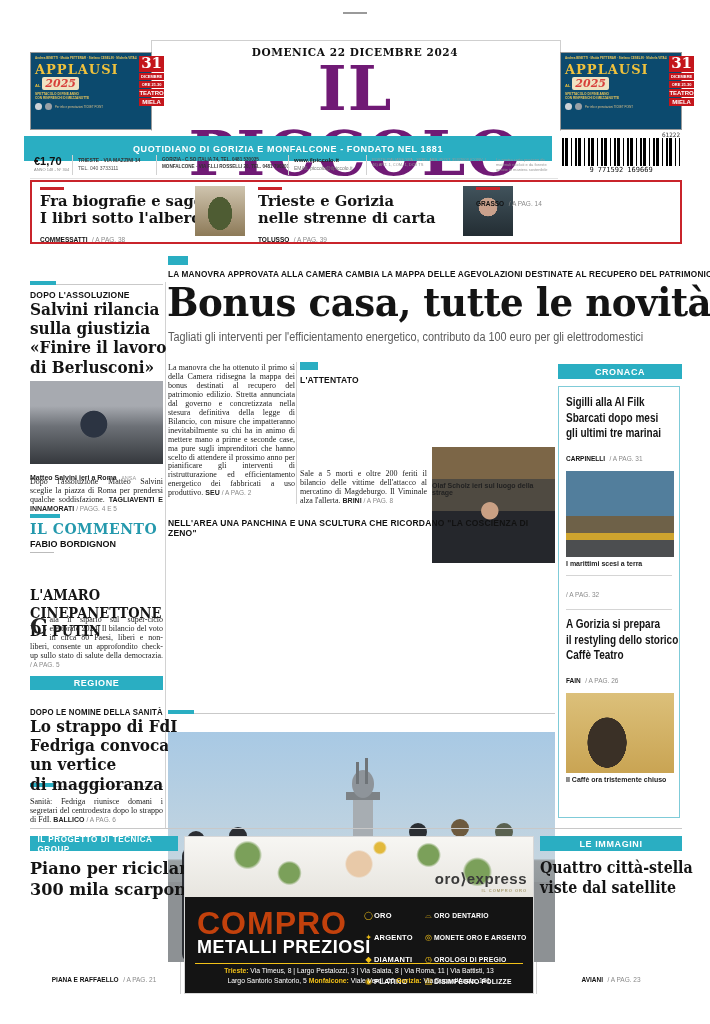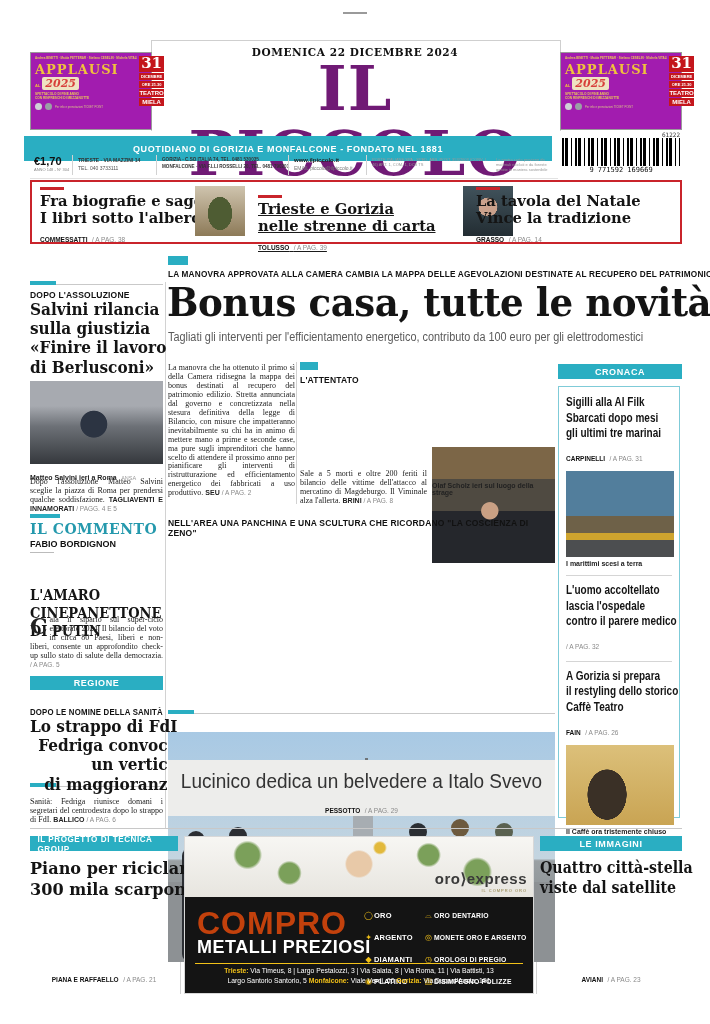--- a/index.html
+++ b/index.html
@@ -26,21 +26,21 @@
   .photo{position:relative;overflow:hidden;}
   
   .ph-tree{background:radial-gradient(ellipse 40% 55% at 50% 55%,#4e5c33 0 60%,transparent 61%),linear-gradient(180deg,#cfc4ae,#8d7a58);}
   .ph-portrait{background:radial-gradient(circle at 50% 42%,#caa18c 0 24%,transparent 25%),linear-gradient(180deg,#41535c,#232d33);}
   .ph-crowd{background:radial-gradient(circle at 48% 52%,#2c3442 0 16%,transparent 17%),linear-gradient(180deg,#a7aab0 0 30%,#6c7076 55%,#35383d);}
   .ph-scholz{background:radial-gradient(circle at 47% 55%,#c9a084 0 9%,transparent 10%),linear-gradient(180deg,#7c6647 0 28%,#4f4a41 28% 55%,#25272c 55%);}
   .ph-ship{background:linear-gradient(180deg,#527e9c 0 52%,#6e6148 52% 72%,#cfa42e 72% 80%,#4c4e50 80%);}
   .ph-caffe{background:radial-gradient(ellipse 30% 52% at 38% 62%,#3a3026 0 60%,transparent 61%),linear-gradient(180deg,#dcc07a,#c9a453);}
   .ph-money{background:radial-gradient(circle at 50% 45%,#e8c9a8 0 7%,transparent 8%),radial-gradient(circle at 18% 30%,#7ba05a 0 4%,transparent 5%),radial-gradient(circle at 30% 60%,#7ba05a 0 4%,transparent 5%),radial-gradient(circle at 70% 30%,#7ba05a 0 4%,transparent 5%),radial-gradient(circle at 84% 58%,#7ba05a 0 4%,transparent 5%),radial-gradient(circle at 56% 18%,#e2b93c 0 2.5%,transparent 3.5%),linear-gradient(180deg,#f7f6f3,#e7e5df);}
   .teaser-dash{width:24px;height:3px;background:#c9242b;}
-  .poster{background:#a21caf;border:1px solid #9a9a9a;display:flex;color:#e8c55a;}
+  .poster{background:#0c4a6e;border:1px solid #9a9a9a;display:flex;color:#e8c55a;}
   .poster .pl{flex:1;padding:3px 2px 2px 4px;display:flex;flex-direction:column;}
   .poster .pr{width:36px;display:flex;flex-direction:column;gap:1px;padding:3px 3px 2px 0;}
   .redchip{background:#c4161c;color:#fff;text-align:center;font-weight:700;}
   .adlabel{font:700 7.5px "Liberation Sans",sans-serif;color:#fff;letter-spacing:.2px;}
   .adicon{color:#f2c118;font-size:8px;width:11px;display:inline-block;text-align:center;}
   .vline{width:1px;background:#d2d2d2;position:absolute;}
 </style>
 </head>
 <body>
 
@@ -142,36 +142,32 @@
     <div class="abs" style="left:8px;top:5px;width:160px;">
       <div class="teaser-dash"></div>
       <div class="hl" style="font-size:15.5px;line-height:1.08;margin-top:3px;">
         <div class="line" style="transform:scaleX(.95);">Fra biografie e saggi</div>
         <div class="line" style="transform:scaleX(.95);">I libri sotto l'albero</div>
       </div>
       <div style="margin-top:2px;"><span class="byline">COMMESSATTI</span> <span class="pageref">/ A PAG. 38</span></div>
     </div>
     <div class="abs photo ph-tree" style="left:163px;top:4px;width:50px;height:50px;"></div>
 
-    <div class="abs" style="left:226px;top:13px;width:160px;text-decoration:underline;">
+    <div class="abs" style="left:226px;top:5px;width:160px;">
       <div class="teaser-dash"></div>
       <div class="hl" style="font-size:15.5px;line-height:1.08;margin-top:3px;">
         <div class="line" style="transform:scaleX(.95);">Trieste e Gorizia</div>
         <div class="line" style="transform:scaleX(.95);">nelle strenne di carta</div>
       </div>
       <div style="margin-top:2px;"><span class="byline">TOLUSSO</span> <span class="pageref">/ A PAG. 39</span></div>
     </div>
     <div class="abs photo ph-portrait" style="left:381px;top:4px;width:50px;height:50px;"></div>
 
     <div class="abs" style="left:444px;top:5px;width:150px;">
       <div class="teaser-dash"></div>
-      <div class="hl" style="font-size:15.5px;line-height:1.08;margin-top:3px;">
-        <div class="line" style="transform:scaleX(.95);">La tavola del Natale</div>
-        <div class="line" style="transform:scaleX(.95);">Vince la tradizione</div>
-      </div>
       <div style="margin-top:2px;"><span class="byline">GRASSO</span> <span class="pageref">/ A PAG. 14</span></div>
     </div>
 
   </div>
 
   <div class="abs sq" style="left:168px;top:256px;width:20px;height:9px;"></div>
   <div class="abs kicker" style="left:168px;top:269px;width:532px;white-space:nowrap;transform:scaleX(.97);transform-origin:0 50%;">LA MANOVRA APPROVATA ALLA CAMERA CAMBIA LA MAPPA DELLE AGEVOLAZIONI DESTINATE AL RECUPERO DEL PATRIMONIO EDILIZIO</div>
   <div class="abs hl" style="left:167px;top:278px;font-size:40px;letter-spacing:-0.5px;white-space:nowrap;transform:scaleX(.93);transform-origin:0 0;">Bonus casa, tutte le novità</div>
   <div class="abs" style="left:168px;top:330px;font:400 12.5px 'Liberation Sans',sans-serif;color:#5a5a5a;white-space:nowrap;transform:scaleX(.87);transform-origin:0 50%;">Tagliati gli interventi per l'efficientamento energetico, contributo da 100 euro per gli elettrodomestici</div>
 
@@ -212,21 +208,21 @@
     <span class="serif" style="float:left;font-size:22px;line-height:.85;font-weight:700;margin:1px 2px 0 0;">C</span><span>ala il sipario sul super-ciclo elettorale 2024. Il bilancio del voto in circa 80 Paesi, liberi e non-liberi, consente un approfondito check-up sullo stato di salute della democrazia. </span><span class="pageref">/ A PAG. 5</span>
   </div>
 
   <div class="abs teal-bar" style="left:30px;top:676px;width:133px;height:14px;">
     <span>REGIONE</span>
   </div>
   <div class="abs rule" style="left:30px;top:702px;width:133px;">
       <span class="dash"></span>
     </div>
   <div class="abs kicker" style="left:30px;top:707px;width:140px;white-space:nowrap;transform:scaleX(.92);transform-origin:0 50%;">DOPO LE NOMINE DELLA SANITÀ</div>
-  <div class="abs hl" style="left:30px;top:717px;font-size:17px;line-height:1.13;text-align:right;">
+  <div class="abs hl" style="left:30px;top:717px;font-size:17px;line-height:1.13;">
     <div class="line">Lo strappo di FdI</div>
     <div class="line">Fedriga convoca</div>
     <div class="line">un vertice</div>
     <div class="line">di maggioranza</div>
   </div>
   <div class="abs body-serif" style="left:30px;top:798px;width:133px;">
     <span>Sanità: Fedriga riunisce domani i segretari del centrodestra dopo lo strappo di FdI. </span><span style="font:700 7px 'Liberation Sans',sans-serif;">BALLICO</span> <span class="pageref">/ A PAG. 6</span>
   </div>
 
   <div class="abs body-serif" style="left:168px;top:364px;width:127px;">
@@ -248,25 +244,20 @@
   <div class="abs" style="left:558px;top:386px;width:122px;height:432px;border:1px solid #7fcbd8;padding:8px 7px;box-sizing:border-box;">
     <div class="sans-hl" style="font-size:12.5px;">
       <div class="line">Sigilli alla Al Filk</div>
       <div class="line">Sbarcati dopo mesi</div>
       <div class="line">gli ultimi tre marinai</div>
     </div>
     <div style="margin-top:5px;"><span class="byline">CARPINELLI</span> <span class="pageref">/ A PAG. 31</span></div>
     <div class="photo ph-ship" style="width:108px;height:86px;margin-top:6px;"></div>
     <div class="caption" style="margin-top:3px;">I marittimi scesi a terra</div>
     <div style="border-top:1px solid #d5d5d5;margin:8px 0 7px;"></div>
-    <div class="sans-hl" style="font-size:12.5px;">
-      <div class="line">L'uomo accoltellato</div>
-      <div class="line">lascia l'ospedale</div>
-      <div class="line">contro il parere medico</div>
-    </div>
     <div style="margin-top:5px;"><span class="pageref">/ A PAG. 32</span></div>
     <div style="border-top:1px solid #d5d5d5;margin:8px 0 7px;"></div>
     <div class="sans-hl" style="font-size:12.5px;">
       <div class="line">A Gorizia si prepara</div>
       <div class="line">il restyling dello storico</div>
       <div class="line">Caffè Teatro</div>
     </div>
     <div style="margin-top:5px;"><span class="byline">FAIN</span> <span class="pageref">/ A PAG. 26</span></div>
     <div class="photo ph-caffe" style="width:108px;height:80px;margin-top:6px;"></div>
     <div class="caption" style="margin-top:3px;">Il Caffè ora tristemente chiuso</div>
@@ -312,27 +303,20 @@
       <g fill="#8e2f33">
           <circle cx="112" cy="112" r="8"></circle>
           <path d="M98 120 h28 l6 110 h-40 z"></path>
         </g>
       <g fill="#3e5a3a">
           <circle cx="148" cy="116" r="8"></circle>
           <path d="M134 124 h28 l6 106 h-40 z"></path>
         </g>
     </svg>
   </div>
-  <div class="abs" style="left:168px;top:760px;width:387px;height:56px;background:#ededeb;">
-    <div style="margin-top:10px;text-align:center;font:400 20px 'Liberation Sans',sans-serif;color:#333;transform:scaleX(.95);">Lucinico dedica un belvedere a Italo Svevo</div>
-    <div style="text-align:center;margin-top:6px;">
-      <span class="byline">PESSOTTO</span>
-      <span class="pageref">/ A PAG. 29</span>
-    </div>
-  </div>
 
   <div class="abs hairline" style="left:30px;top:828px;width:652px;height:1px;"></div>
 
   <div class="abs teal-bar" style="left:30px;top:836px;width:148px;height:15px;">
     <span style="transform:scaleX(.9);display:inline-block;">IL PROGETTO DI TECNICA GROUP</span>
   </div>
   <div class="abs hl" style="left:30px;top:858px;font-size:17.5px;line-height:1.18;">
     <div class="line" style="transform:scaleX(.92);">Piano per riciclare</div>
     <div class="line" style="transform:scaleX(.92);">300 mila scarponi</div>
   </div>

